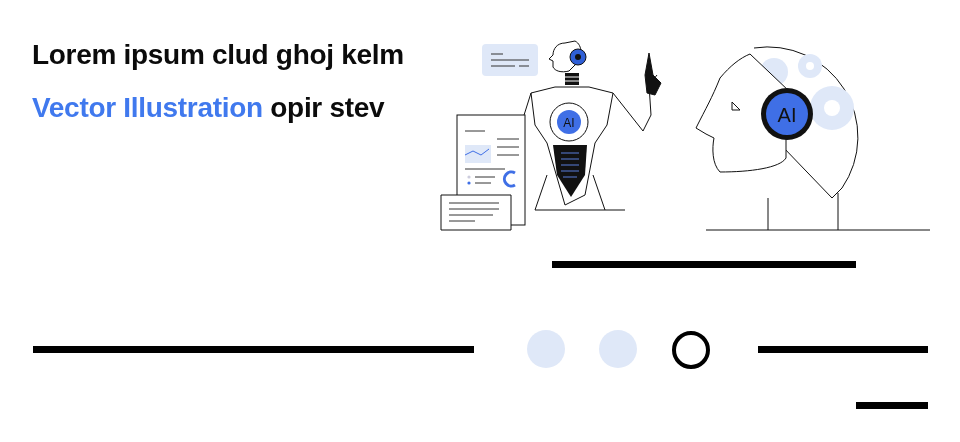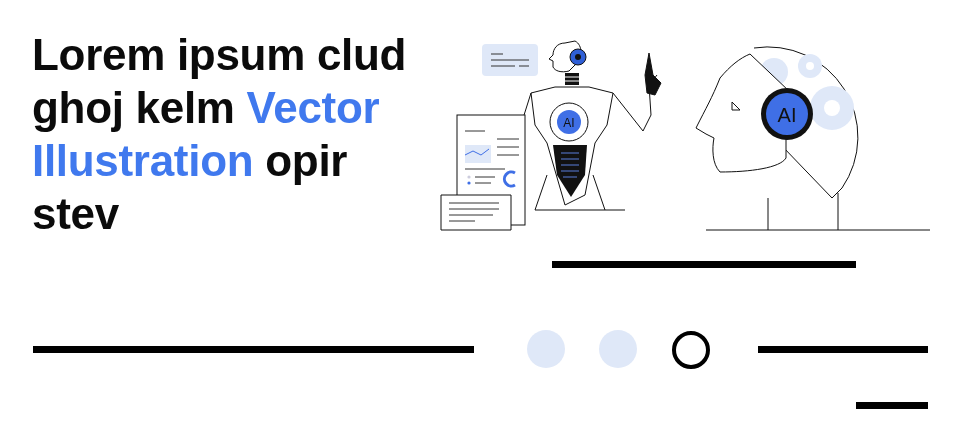--- a/index.html
+++ b/index.html
@@ -1,17 +1,17 @@
 <!DOCTYPE html>
 <html><head>
 <meta charset="utf-8">
 <style>
   html, body { margin:0; padding:0; background:#ffffff; }
   body { width:960px; height:442px; position:relative; overflow:hidden; font-family:"Liberation Sans", sans-serif; }
-  .headline { position:absolute; left:32px; top:28px; width:400px; font-size:44px; line-height:53px; font-weight:bold; color:#0b0b0b; letter-spacing:-0.3px; margin:0; }
+  .headline { position:absolute; left:32px; top:28px; width:400px; font-size:28px; line-height:53px; font-weight:bold; color:#0b0b0b; letter-spacing:-0.3px; margin:0; }
   .accent { color:#4079ee; }
   .art { position:absolute; }
   .bar { position:absolute; background:#000; height:7px; }
   .dot { position:absolute; width:38px; height:38px; border-radius:50%; background:#dfe8f8; }
   .ring { position:absolute; width:30px; height:30px; border-radius:50%; border:4px solid #000; }
 </style>
 </head>
 <body>
 
 <h1 class="headline"><span>Lorem ipsum clud ghoj kelm </span><span class="accent">Vector Illustration</span><span> opir stev</span></h1>

